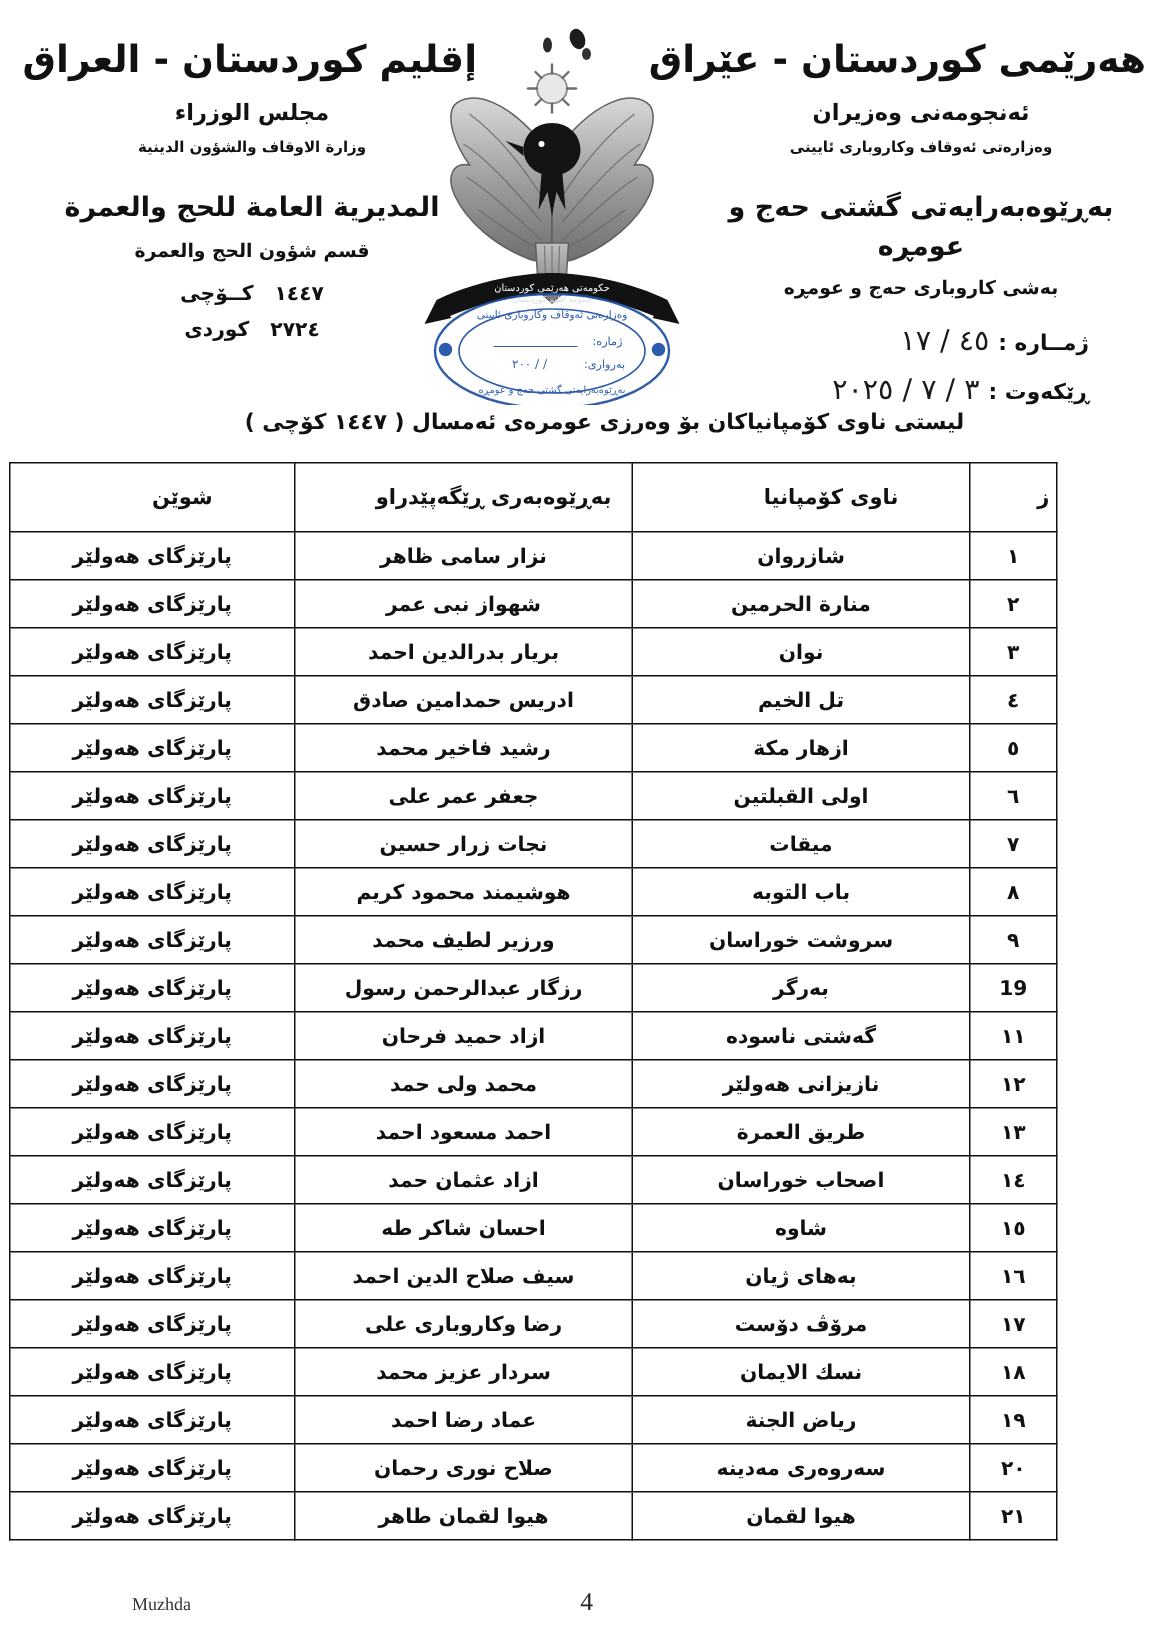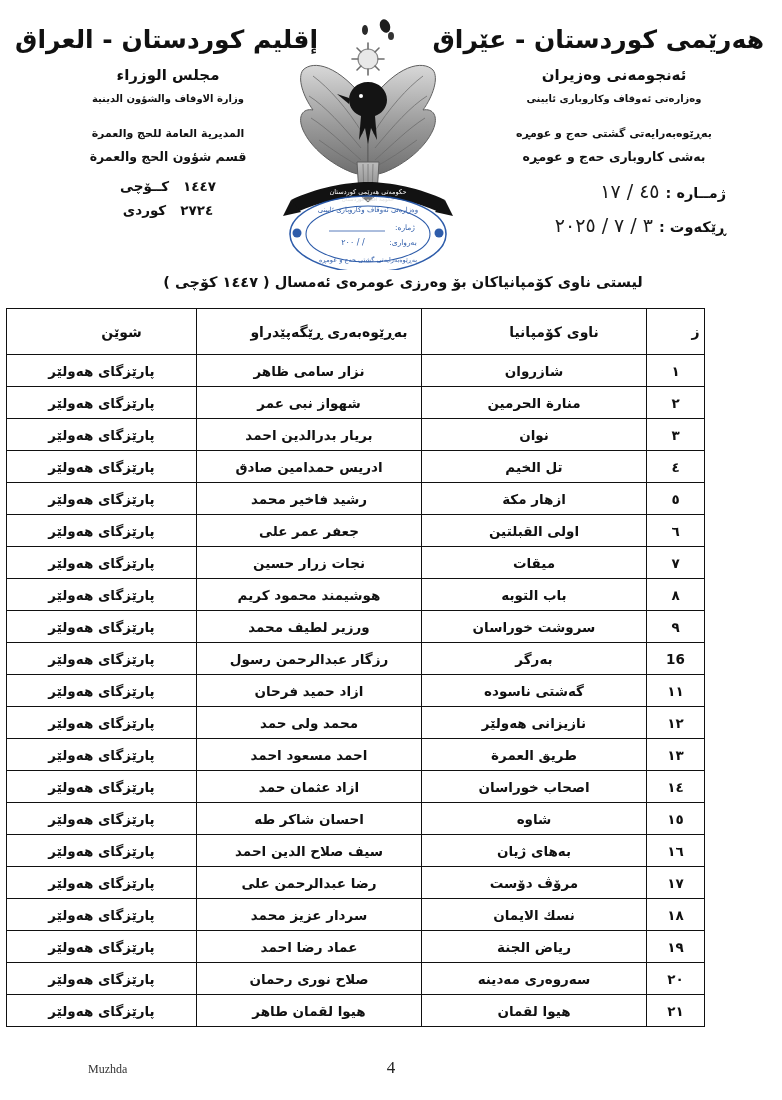--- a/index.html
+++ b/index.html
@@ -36,21 +36,21 @@
   }
   .hdr-col.right{ text-align:center; }
   .hdr-col.left{ text-align:center; }
 
   .hdr-l1{
     font-size:25px;font-weight:bold;letter-spacing:0px;
     margin-bottom:7px;white-space:nowrap;
   }
   .hdr-l2{ font-size:15px;font-weight:bold;margin-bottom:6px;}
   .hdr-l3{ font-size:10px;font-weight:bold;margin-bottom:20px;}
-  .hdr-l4{ font-size:11px;font-weight:bold;margin-bottom:6px;text-align:center;}
+  .hdr-l4{ font-size:18px;font-weight:bold;margin-bottom:6px;text-align:center;}
   .hdr-l5{ font-size:12.5px;font-weight:bold;margin-bottom:10px;}
 
   .num-lines{
     font-size:14px;font-weight:bold;
     margin-top:6px;
     line-height:1.75;
   }
   .num-row{
     display:flex;flex-direction:row;justify-content:flex-start;
     align-items:baseline;gap:6px;
@@ -342,21 +342,21 @@
             <td>هوشیمند محمود کریم</td>
             <td>پارێزگای هه‌ولێر</td>
           </tr>
           <tr>
             <td class="num-cell">٩</td>
             <td>سروشت خوراسان</td>
             <td>ورزیر لطیف محمد</td>
             <td>پارێزگای هه‌ولێر</td>
           </tr>
           <tr>
-            <td class="num-cell">16</td>
+            <td class="num-cell">19</td>
             <td>به‌رگر</td>
             <td>رزگار عبدالرحمن رسول</td>
             <td>پارێزگای هه‌ولێر</td>
           </tr>
           <tr>
             <td class="num-cell">١١</td>
             <td>گه‌شتی ناسوده</td>
             <td>ازاد حمید فرحان</td>
             <td>پارێزگای هه‌ولێر</td>
           </tr>
@@ -386,21 +386,21 @@
           </tr>
           <tr>
             <td class="num-cell">١٦</td>
             <td>به‌های ژیان</td>
             <td>سیف صلاح الدین احمد</td>
             <td>پارێزگای هه‌ولێر</td>
           </tr>
           <tr>
             <td class="num-cell">١٧</td>
             <td>مرۆڤ دۆست</td>
-            <td>رضا عبدالرحمن علی</td>
+            <td>رضا وکاروباری علی</td>
             <td>پارێزگای هه‌ولێر</td>
           </tr>
           <tr>
             <td class="num-cell">١٨</td>
             <td>نسك الايمان</td>
             <td>سردار عزیز محمد</td>
             <td>پارێزگای هه‌ولێر</td>
           </tr>
           <tr>
             <td class="num-cell">١٩</td>

